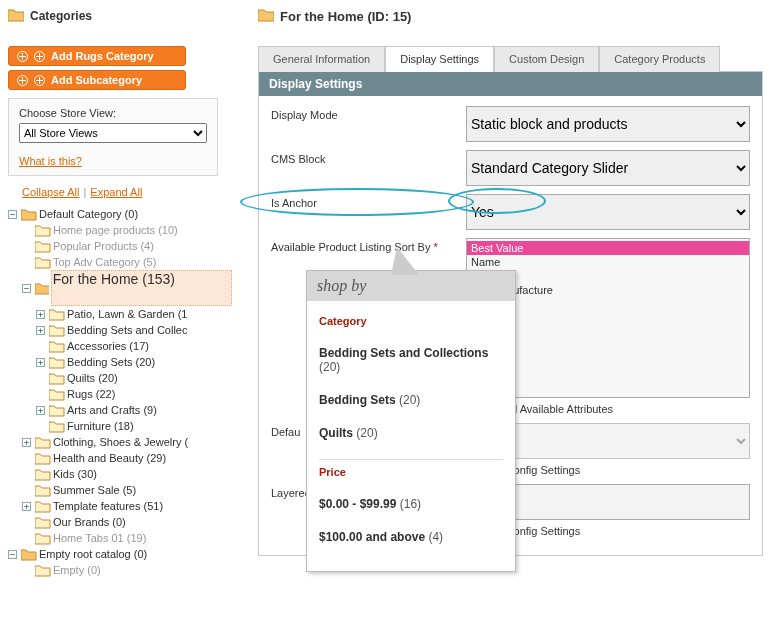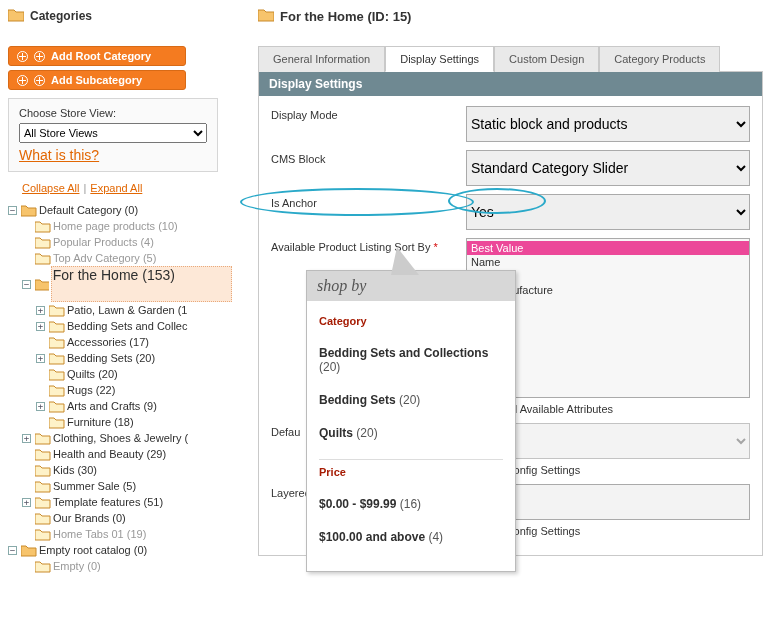--- a/index.html
+++ b/index.html
@@ -11,21 +11,21 @@
 .hdr svg,.tree-ico svg{flex:none}
 .hdr h3{font:bold 12px Arial;color:#333}
 .btn{display:flex;align-items:center;gap:6px;background:#f47b20;border:1px solid #d86a16;border-radius:3px;color:#fff;font:bold 11px Arial;padding:3px 8px;margin-bottom:4px;cursor:pointer;width:178px;height:20px}
 .btn .pl{width:11px;height:11px;border:1px solid #fff;border-radius:50%;position:relative}
 .btn .pl:before,.btn .pl:after{content:"";position:absolute;background:#fff}
 .btn .pl:before{left:4px;top:1px;width:1px;height:7px}
 .btn .pl:after{top:4px;left:1px;height:1px;width:7px}
 .box{border:1px solid #d6d6d6;background:#fafafa;padding:8px 10px;margin:8px 0;width:210px}
 .box label{font-size:11px;color:#333}
 .sv{width:100%;height:20px;margin-top:4px;font-size:11px}
-.wit{color:#e26703;text-decoration:underline;font-size:14px;display:inline-block;margin-top:4px}
+.wit{color:#e26703;text-decoration:underline;font-size:11px;display:inline-block;margin-top:12px}
 .links{margin:10px 0 8px 14px;font-size:11px}
 .links a{color:#e26703;text-decoration:underline}
 .links .sep{color:#999;margin:0 4px}
 .tree{font-size:11px;line-height:16px}
 .tree .row{display:flex;align-items:center;gap:2px}
 .tog{width:9px;height:9px;border:1px solid #8aa;background:#fff;font:9px/7px monospace;text-align:center;color:#556;cursor:pointer;flex:none;margin-right:2px}
 .sp{width:11px;flex:none}
 .nl{color:#2f2f2f}
 .nl.sel{background:#fde8d7;border:1px dotted #e9a97b;padding:0 1px}
 .nl.gray{color:#999}
@@ -64,21 +64,21 @@
 <div class="side">
  <div class="hdr">
   <span><svg width="16" height="14">
             <path d="M0 2h6l2 2h8v9H0z" fill="#f7c46c" stroke="#c98a2b"></path>
           </svg></span>
   <h3>Categories</h3>
  </div>
  <button class="btn">
         <span class="pl"></span>
         <span class="pl"></span>
-        <span>Add Root Category</span>
+        <span>Add Rugs Category</span>
       </button>
  <button class="btn">
         <span class="pl"></span>
         <span class="pl"></span>
         <span>Add Subcategory</span>
       </button>
  <div class="box">
   <label>Choose Store View:</label>
   <select class="sv"><option>All Store Views</option></select>
   <a href="#" class="wit">What is this?</a>

